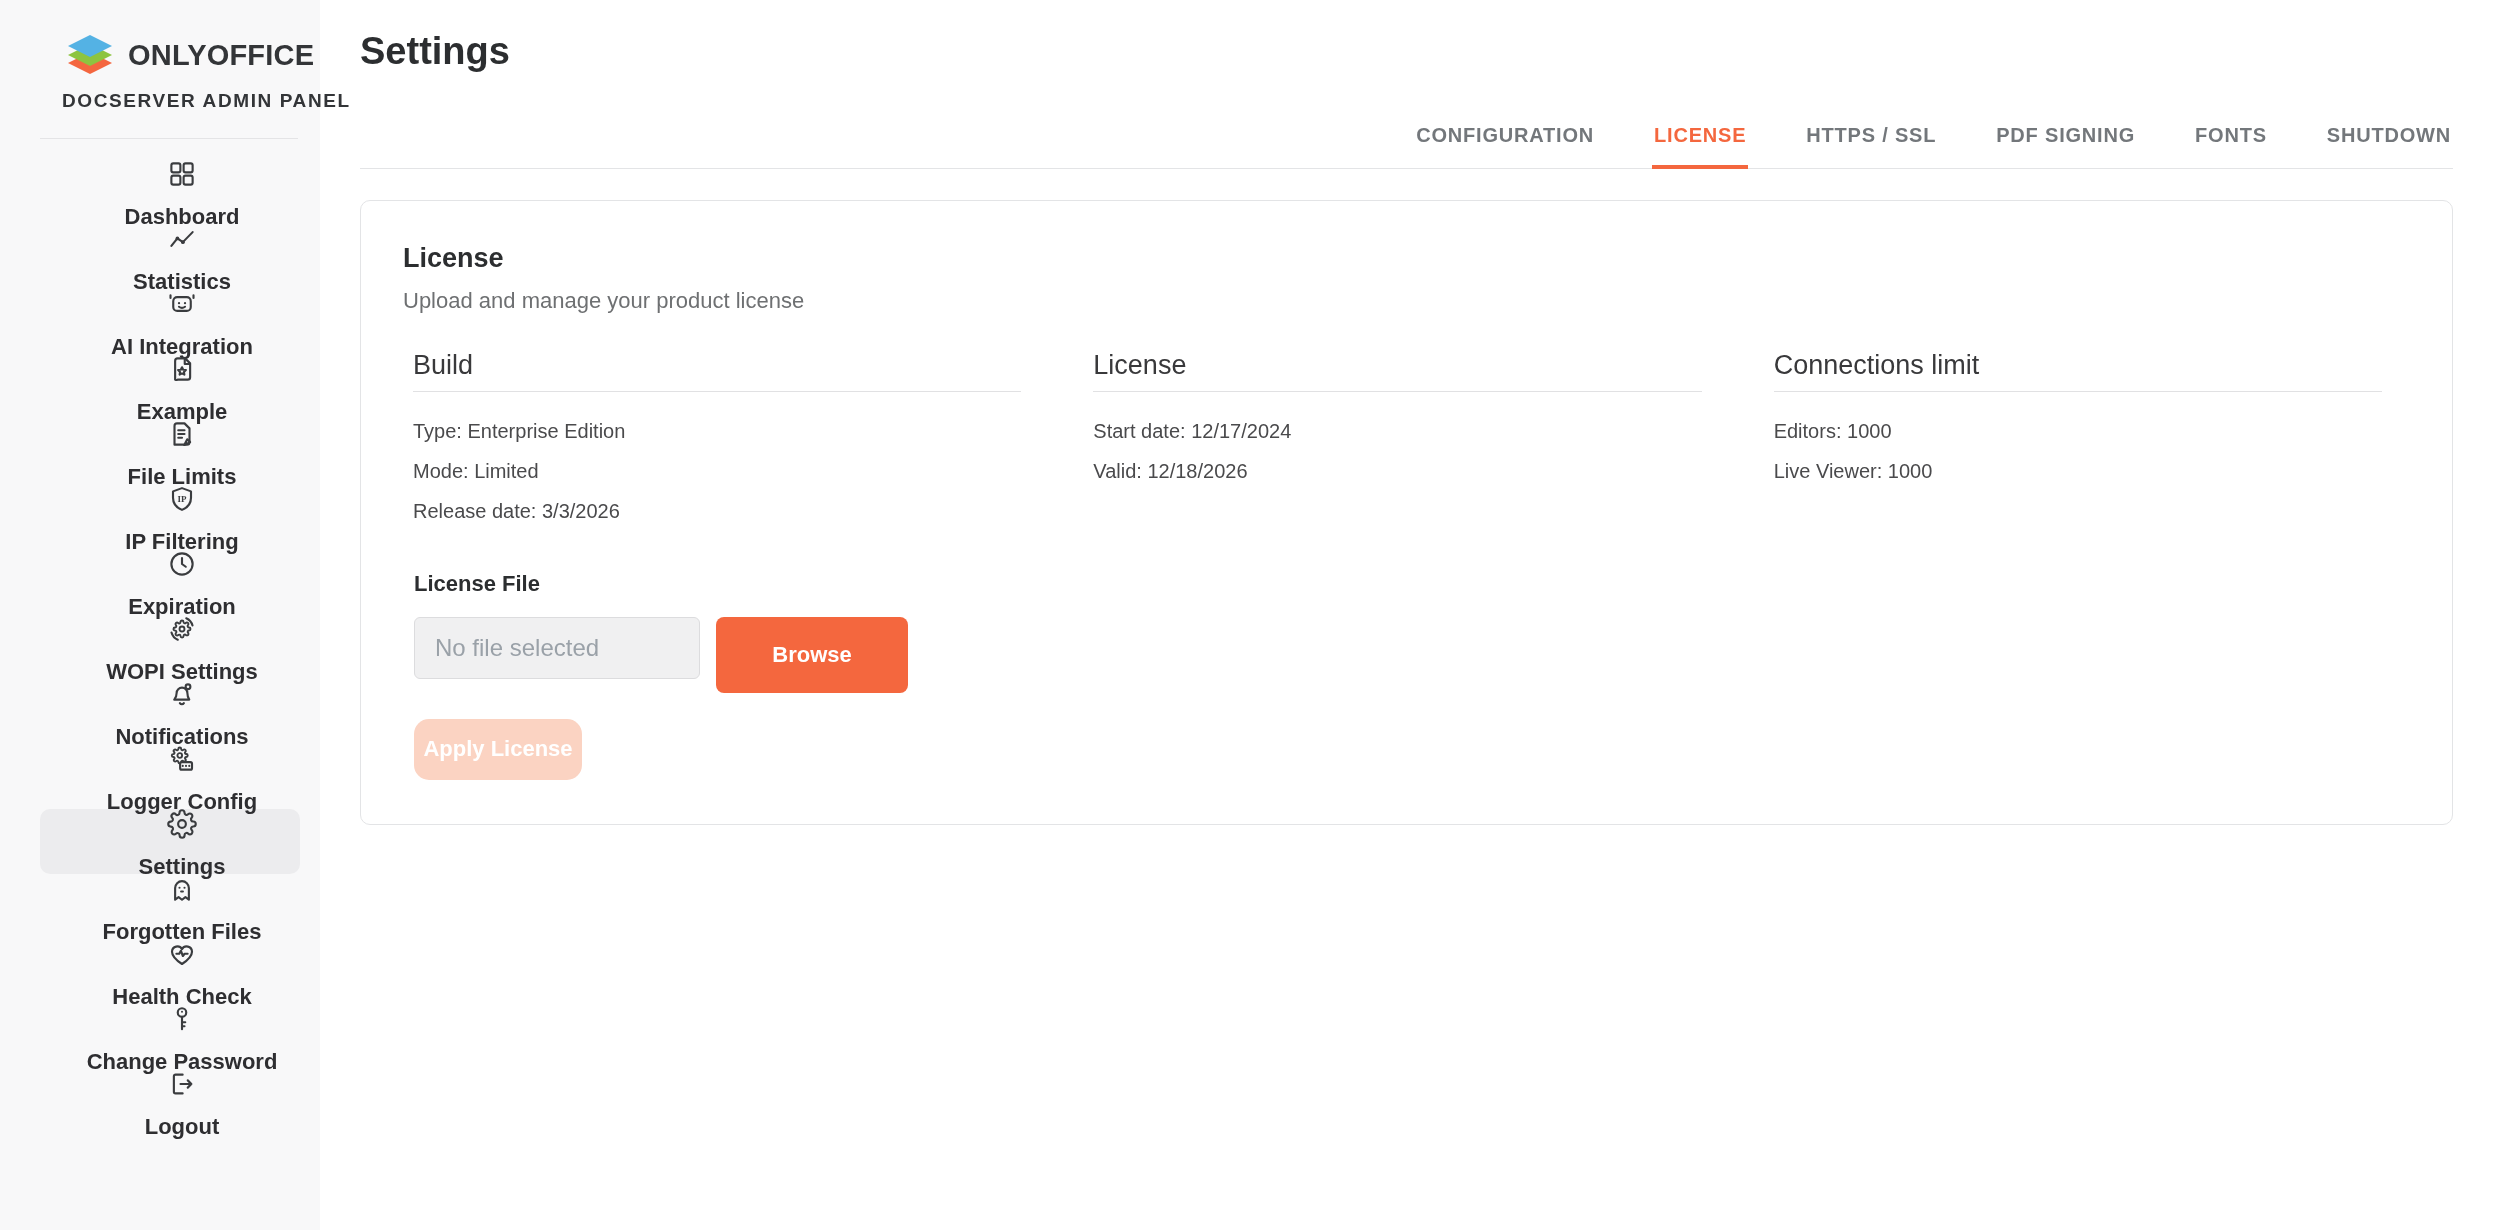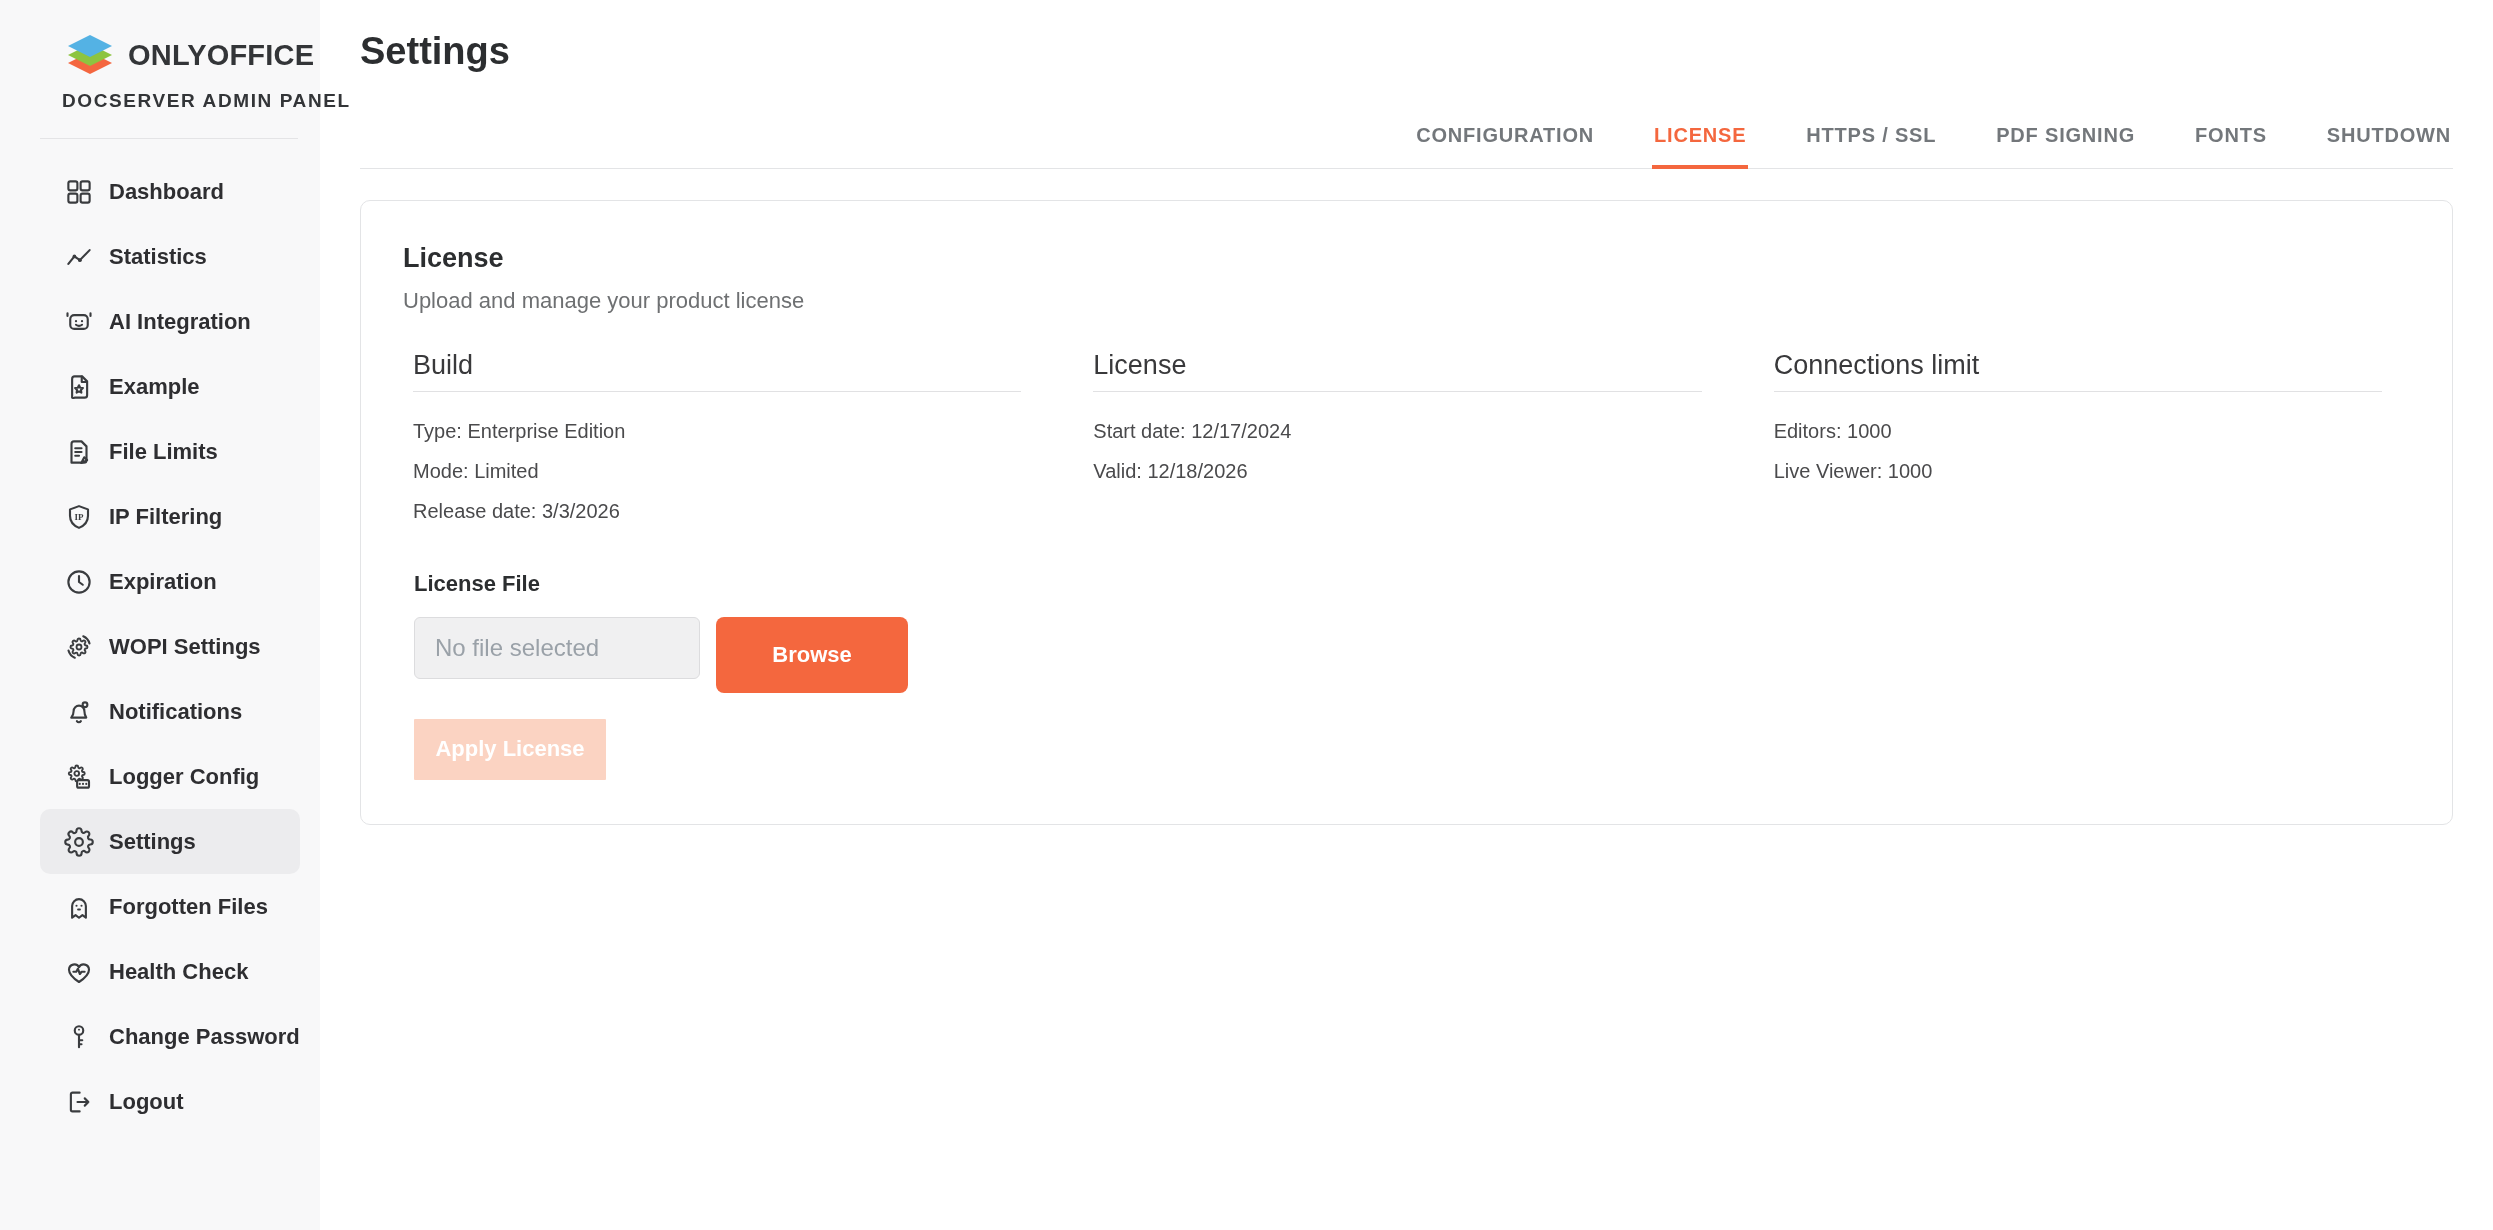--- a/index.html
+++ b/index.html
@@ -37,21 +37,21 @@
   .brand{font-size:29px;font-weight:800;color:#333538;letter-spacing:.2px;}
   .brand-sub{
     margin-top:10px;font-size:19px;font-weight:700;color:#333538;
     letter-spacing:1.6px;white-space:nowrap;
   }
   .sidebar-divider{border:none;border-top:1px solid #e4e4e6;margin:26px 22px 0 40px;}
   .nav{margin-top:20px;padding:0 20px 0 40px;list-style:none;}
   .nav-item{
     display:flex;align-items:center;gap:15px;
     height:65px;padding-left:24px;border-radius:10px;
-    cursor:pointer;user-select:none;
+    cursor:pointer;user-select:none;flex-direction:column;
   }
   .nav-item.active{background:var(--active-bg);}
   .nav-icon{width:30px;height:30px;color:#3a3c3f;flex:0 0 auto;display:block;}
   .nav-label{font-size:22px;font-weight:700;color:var(--ink);white-space:nowrap;}
 
   
   .main{flex:1;height:100%;padding:30px 40px 0 40px;overflow:hidden;}
   .page-title{font-size:38px;font-weight:800;color:#2c2e30;line-height:1.15;}
 
   .tabs{
@@ -98,22 +98,22 @@
     font-size:24px;color:#3a3a3a;padding:0 20px;outline:none;
   }
   .file-input::placeholder{color:var(--placeholder);}
   .btn{
     border:none;border-radius:8px;cursor:pointer;
     font-family:"Liberation Sans", sans-serif;
     font-size:22px;font-weight:700;color:#ffffff;
   }
   .btn-browse{width:192px;height:76px;background:var(--accent);}
   .btn-apply{
-    width:192px;height:61px;background:var(--accent-disabled);
-    border-radius:1px;margin-top:26px;cursor:default;
+    width:168px;height:61px;background:var(--accent-disabled);
+    border-radius:15px;margin-top:26px;cursor:default;
   }
 </style>
 </head>
 <body>
 
 <div class="app">
 
   <aside class="sidebar">
     <div class="logo-block">
       <div class="logo-row">

